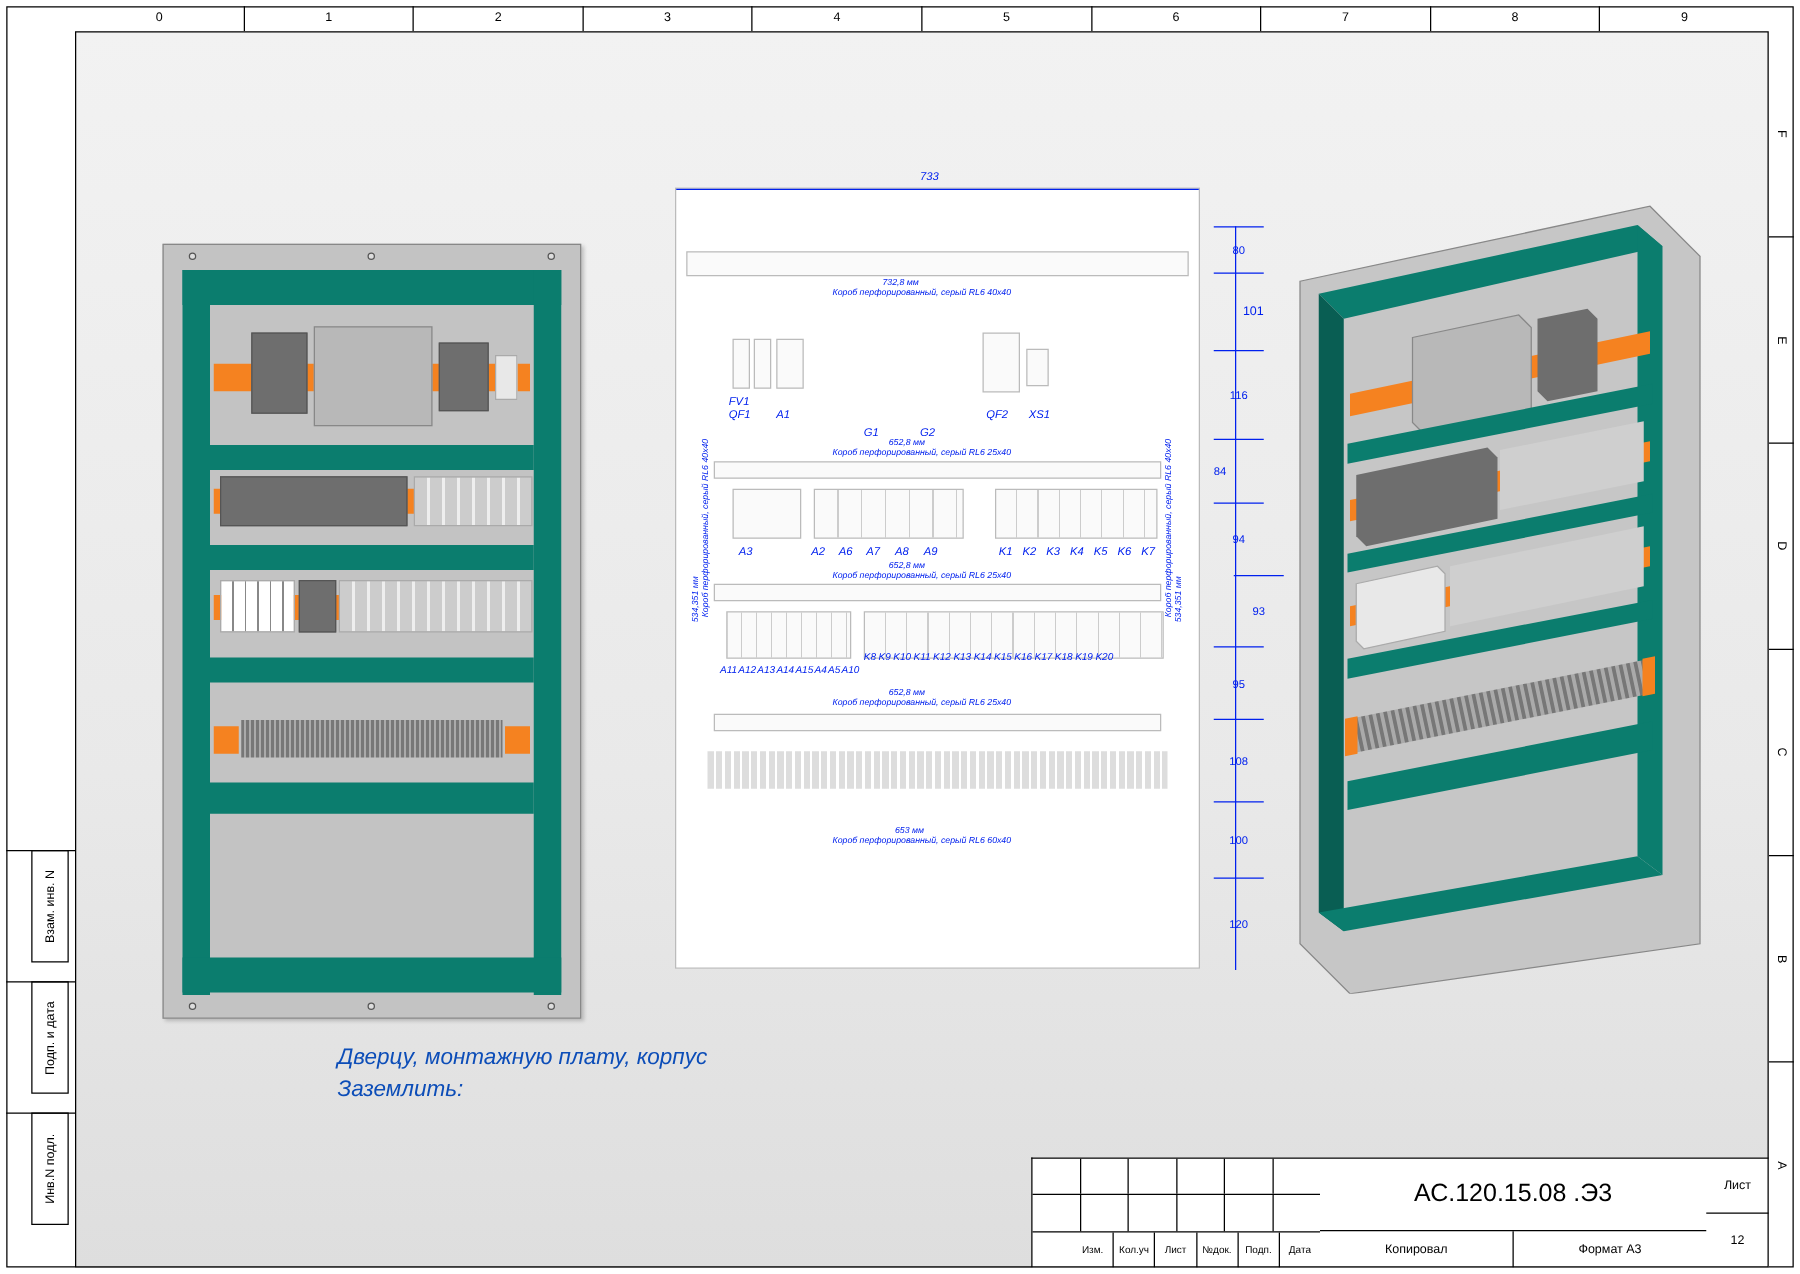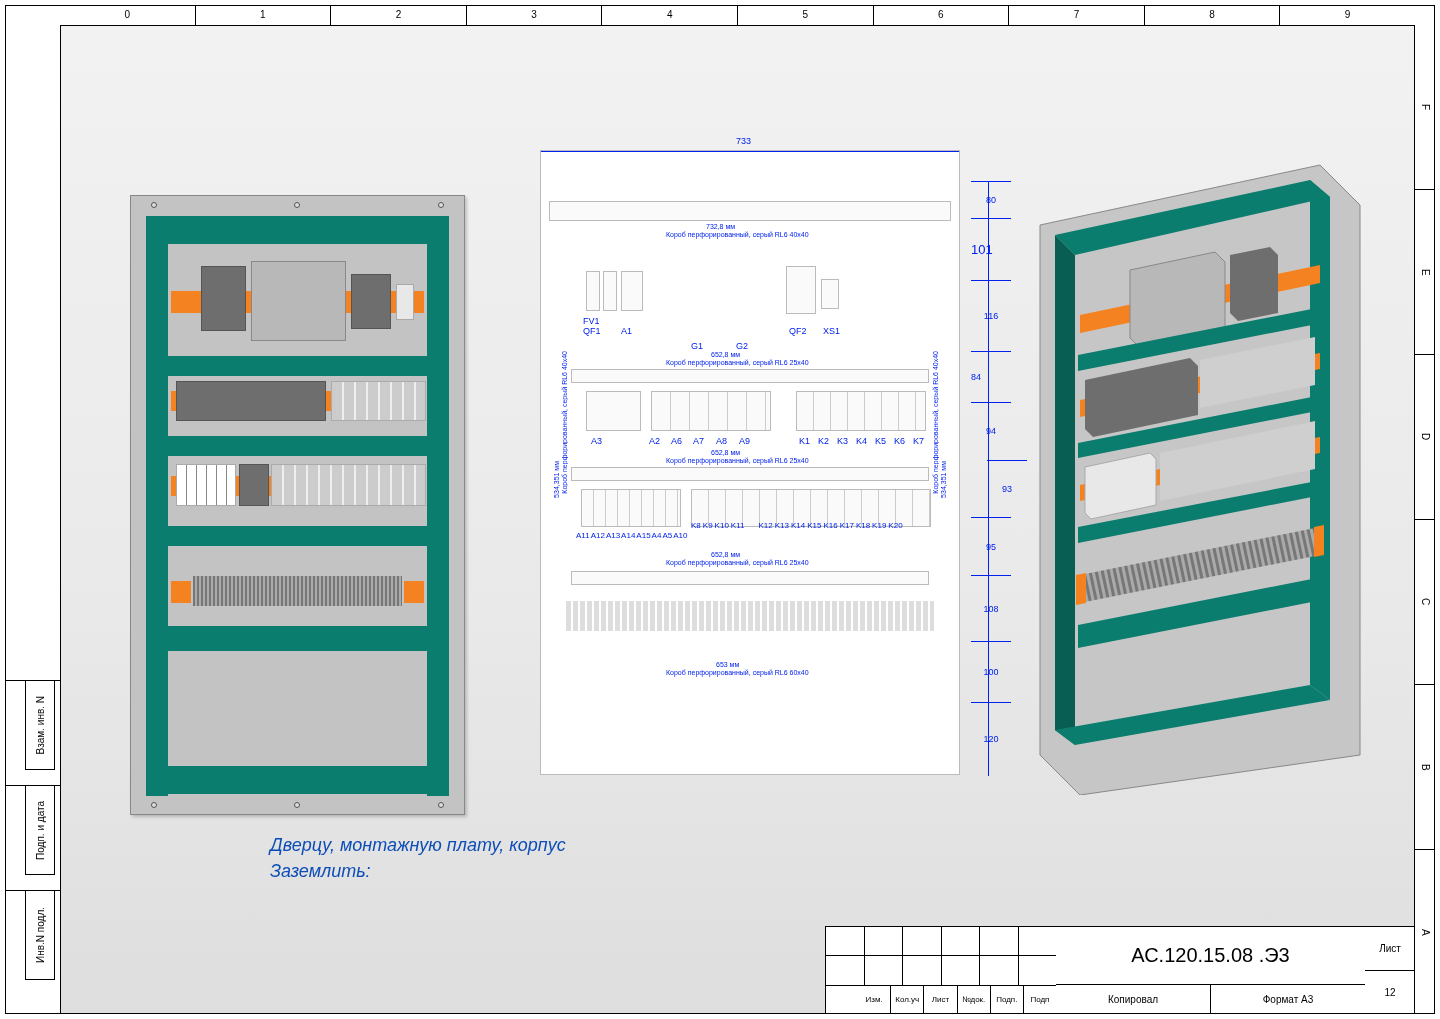--- a/index.html
+++ b/index.html
@@ -36,21 +36,21 @@
   .orange-bar { position:absolute; background:#f58220; }
   .grey-comp { position:absolute; background:#b8b8b8; border:1px solid #888; }
   .dark-comp { position:absolute; background:#6e6e6e; border:1px solid #555; }
   .lite-comp { position:absolute; background:#e8e8e8; border:1px solid #aaa; }
 
   .fins { position:absolute; background: repeating-linear-gradient(90deg,#777 0,#777 2px,#aaa 2px,#aaa 4px); }
 
   
   .center-dwg { position:absolute; top:125px; left:480px; width:420px; height:625px; background:#fff; border:1px solid #bbb; }
   .blue-line { position:absolute; background:#0020ee; }
-  .blue-txt { position:absolute; color:#0020ee; font-size:9px; white-space:nowrap; }
+  .blue-txt { position:absolute; color:#0020ee; font-size:9px; white-space:nowrap;font-style:italic; }
   .tiny-txt { font-size:7px; }
   .dim-bar { position:absolute; right:-30px; width:1px; background:#0020ee; }
   .ghost-row { position:absolute; border:1px solid #bbb; background:#fafafa; }
   .ghost-strip { position:absolute; background: repeating-linear-gradient(90deg,#ddd 0,#ddd 5px,#fff 5px,#fff 7px); }
 
   
   .iso-wrap { position:absolute; top:130px; left:940px; width:380px; height:640px; }
 
   
   .note { position:absolute; left:210px; bottom:130px; color:#0c4db8; font-size:18px; line-height:26px; font-style:italic;}
@@ -212,21 +212,21 @@
         <span class="blue-txt" style="position: static; font-size: 8px;">A14</span>
         <span class="blue-txt" style="position: static; font-size: 8px;">A15</span>
         <span class="blue-txt" style="position: static; font-size: 8px;">A4</span>
         <span class="blue-txt" style="position: static; font-size: 8px;">A5</span>
         <span class="blue-txt" style="position: static; font-size: 8px;">A10</span>
       </div>
     <div id="r3r" style="position:absolute;top:370px;left:150px;width:250px;display:flex;gap:0;">
         <span class="blue-txt" style="position: static; font-size: 8px; margin-right: 2px;">K8</span>
         <span class="blue-txt" style="position: static; font-size: 8px; margin-right: 2px;">K9</span>
         <span class="blue-txt" style="position: static; font-size: 8px; margin-right: 2px;">K10</span>
-        <span class="blue-txt" style="position: static; font-size: 8px; margin-right: 14px;">K11</span>
+        <span class="blue-txt" style="position: static; font-size: 8px; margin-right: 2px;">K11</span>
         <span class="blue-txt" style="position: static; font-size: 8px; margin-right: 2px;">K12</span>
         <span class="blue-txt" style="position: static; font-size: 8px; margin-right: 2px;">K13</span>
         <span class="blue-txt" style="position: static; font-size: 8px; margin-right: 2px;">K14</span>
         <span class="blue-txt" style="position: static; font-size: 8px; margin-right: 2px;">K15</span>
         <span class="blue-txt" style="position: static; font-size: 8px; margin-right: 2px;">K16</span>
         <span class="blue-txt" style="position: static; font-size: 8px; margin-right: 2px;">K17</span>
         <span class="blue-txt" style="position: static; font-size: 8px; margin-right: 2px;">K18</span>
         <span class="blue-txt" style="position: static; font-size: 8px; margin-right: 2px;">K19</span>
         <span class="blue-txt" style="position: static; font-size: 8px; margin-right: 2px;">K20</span>
       </div>
@@ -241,21 +241,21 @@
     <div class="blue-txt tiny-txt" style="top:518px;left:125px">Короб перфорированный, серый RL6 60x40</div>
 
     <div class="blue-txt tiny-txt" style="top:310px;left:12px;writing-mode:vertical-lr;transform:rotate(180deg)">534,351 мм</div>
     <div class="blue-txt tiny-txt" style="top:200px;left:20px;writing-mode:vertical-lr;transform:rotate(180deg)">Короб перфорированный, серый RL6 40x40</div>
     <div class="blue-txt tiny-txt" style="top:310px;right:12px;writing-mode:vertical-lr;transform:rotate(180deg)">534,351 мм</div>
     <div class="blue-txt tiny-txt" style="top:200px;right:20px;writing-mode:vertical-lr;transform:rotate(180deg)">Короб перфорированный, серый RL6 40x40</div>
 
     <div class="dim-bar" style="top:30px;height:595px"></div>
     <div id="dims" style="position:absolute;top:30px;right:-52px;width:40px;">
         <div style="position: absolute; left: 0px; width: 40px; text-align: center; color: rgb(0, 32, 238); font-size: 9px; border-top: 1px solid rgb(0, 32, 238); top: 0px; height: 36.7662px; line-height: 36.7662px;">80</div>
-        <div style="position: absolute; left: 0px; width: 40px; text-align: left; color: rgb(0, 32, 238); font-size: 13px; border-top: 1px solid rgb(0, 32, 238); top: 36.7662px; height: 61.8898px; line-height: 61.8898px;">101</div>
+        <div style="position: absolute; left: 0px; width: 40px; text-align: right; color: rgb(0, 32, 238); font-size: 10px; border-top: 1px solid rgb(0, 32, 238); top: 36.7662px; height: 61.8898px; line-height: 61.8898px;">101</div>
         <div style="position: absolute; left: 0px; width: 40px; text-align: center; color: rgb(0, 32, 238); font-size: 9px; border-top: 1px solid rgb(0, 32, 238); top: 98.656px; height: 71.0814px; line-height: 71.0814px;">116</div>
         <div style="position: absolute; left: 0px; width: 40px; color: rgb(0, 32, 238); font-size: 9px; border-top: 1px solid rgb(0, 32, 238); top: 169.737px; height: 51.4727px; line-height: 51.4727px;">84</div>
         <div style="position: absolute; left: 0px; width: 40px; text-align: center; color: rgb(0, 32, 238); font-size: 9px; border-top: 1px solid rgb(0, 32, 238); top: 221.21px; height: 57.6004px; line-height: 57.6004px;">94</div>
         <div style="position: absolute; left: 16px; width: 40px; text-align: center; color: rgb(0, 32, 238); font-size: 9px; border-top: 1px solid rgb(0, 32, 238); top: 278.811px; height: 56.9876px; line-height: 56.9876px;">93</div>
         <div style="position: absolute; left: 0px; width: 40px; text-align: center; color: rgb(0, 32, 238); font-size: 9px; border-top: 1px solid rgb(0, 32, 238); top: 335.798px; height: 58.2132px; line-height: 58.2132px;">95</div>
         <div style="position: absolute; left: 0px; width: 40px; text-align: center; color: rgb(0, 32, 238); font-size: 9px; border-top: 1px solid rgb(0, 32, 238); top: 394.011px; height: 66.1792px; line-height: 66.1792px;">108</div>
         <div style="position: absolute; left: 0px; width: 40px; text-align: center; color: rgb(0, 32, 238); font-size: 9px; border-top: 1px solid rgb(0, 32, 238); top: 460.191px; height: 61.277px; line-height: 61.277px;">100</div>
         <div style="position: absolute; left: 0px; width: 40px; text-align: center; color: rgb(0, 32, 238); font-size: 9px; border-top: 1px solid rgb(0, 32, 238); top: 521.468px; height: 73.5324px; line-height: 73.5324px;">120</div>
       </div>
   </div>
@@ -324,21 +324,21 @@
           <div class="tb-cell"></div>
           <div class="tb-cell"></div>
           <div class="tb-cell" style="border-right:none"></div>
         </div>
       <div class="tb-row">
         <div class="tb-cell small">Изм.</div>
         <div class="tb-cell small">Кол.уч</div>
         <div class="tb-cell small">Лист</div>
         <div class="tb-cell small">№док.</div>
         <div class="tb-cell small">Подп.</div>
-        <div class="tb-cell small" style="border-right:none">Подп</div>
+        <div class="tb-cell small" style="border-right:none">Дата</div>
       </div>
     </div>
     <div class="tb-mid">
       <div class="tb-doc">АС.120.15.08  .Э3</div>
       <div class="tb-bot">
         <div style="flex:1">Копировал</div>
         <div style="flex:1;border-right:none">Формат   А3</div>
       </div>
     </div>
     <div class="tb-right">

